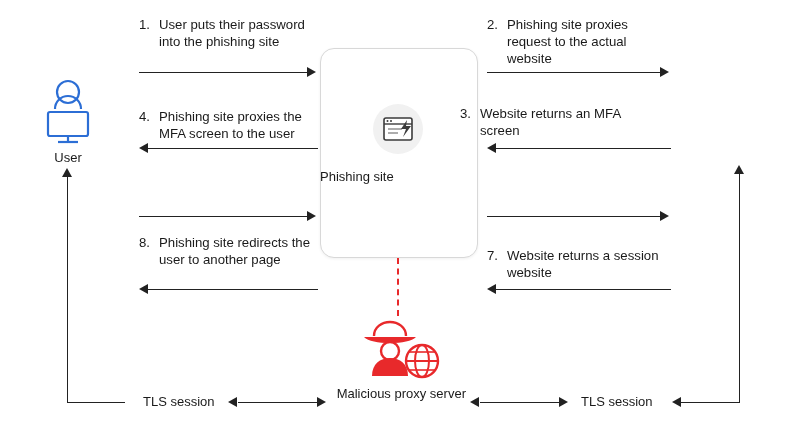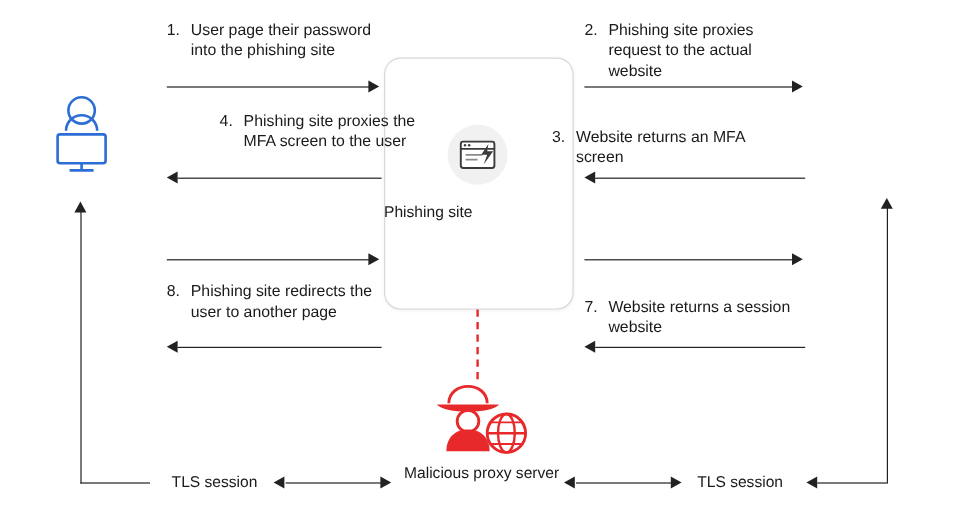--- a/index.html
+++ b/index.html
@@ -129,20 +129,21 @@
   <div class="abs" id="user-node">
     <div>
       <svg width="92" height="68" viewBox="0 0 92 68">
         <circle cx="46" cy="14" r="11" fill="none" stroke="#2c6ed5" stroke-width="2.2"></circle>
         <path d="M33 31 a13 13 0 0 1 26 0" fill="none" stroke="#2c6ed5" stroke-width="2.2"></path>
         <rect x="26" y="34" width="40" height="24" rx="2" fill="none" stroke="#2c6ed5" stroke-width="2.2"></rect>
         <line x1="46" y1="58" x2="46" y2="63" stroke="#2c6ed5" stroke-width="2.2"></line>
         <line x1="36" y1="64" x2="56" y2="64" stroke="#2c6ed5" stroke-width="2.2"></line>
       </svg>
     </div>
+    <div id="user-label">User</div>
   </div>
 
 
   <div class="abs" id="phish-box"></div>
   <div class="abs" id="phish-icon-wrap">
     <svg width="72" height="58" viewBox="0 0 72 58">
       <circle cx="36" cy="29" r="25" fill="#f1f1f1"></circle>
       <rect x="22" y="18" width="28" height="22" rx="2" fill="#ffffff" stroke="#3b3b3b" stroke-width="1.6"></rect>
       <line x1="22" y1="24" x2="50" y2="24" stroke="#3b3b3b" stroke-width="1.4"></line>
       <circle cx="25.5" cy="21" r="1" fill="#3b3b3b"></circle>
@@ -170,28 +171,28 @@
         <ellipse cx="92" cy="43" rx="7" ry="16" fill="none" stroke="#e8292b" stroke-width="2"></ellipse>
         <line x1="76" y1="43" x2="108" y2="43" stroke="#e8292b" stroke-width="2"></line>
         <line x1="79" y1="34" x2="105" y2="34" stroke="#e8292b" stroke-width="1.6"></line>
         <line x1="79" y1="52" x2="105" y2="52" stroke="#e8292b" stroke-width="1.6"></line>
       </svg>
     </div>
     <div id="proxy-label">Malicious proxy server</div>
   </div>
 
   <div class="abs step" style="left:139px; top:16px; width:175px;">
-    <span class="num">1.</span><span class="txt">User page their password into the phishing site</span>
+    <span class="num">1.</span><span class="txt">User puts their password into the phishing site</span>
   </div>
   <div class="abs" style="left:139px; top:72px; width:180px;">
     <div class="arrow-line" style="width:170px;"></div>
     <div class="head head-r abs" style="left:168px; top:-5px;"></div>
   </div>
 
-  <div class="abs step" style="left:139px; top:92px; width:175px;margin-left:44px;">
+  <div class="abs step" style="left:139px; top:108px; width:175px;">
     <span class="num">4.</span><span class="txt">Phishing site proxies the MFA screen to the user</span>
   </div>
   <div class="abs" style="left:139px; top:148px; width:180px;">
     <div class="arrow-line abs" style="left:9px; width:170px; top:0;"></div>
     <div class="head head-l abs" style="left:0px; top:-5px;"></div>
   </div>
 
   <div class="abs" style="left:139px; top:216px; width:180px;">
     <div class="arrow-line" style="width:170px;"></div>
     <div class="head head-r abs" style="left:168px; top:-5px;"></div>

